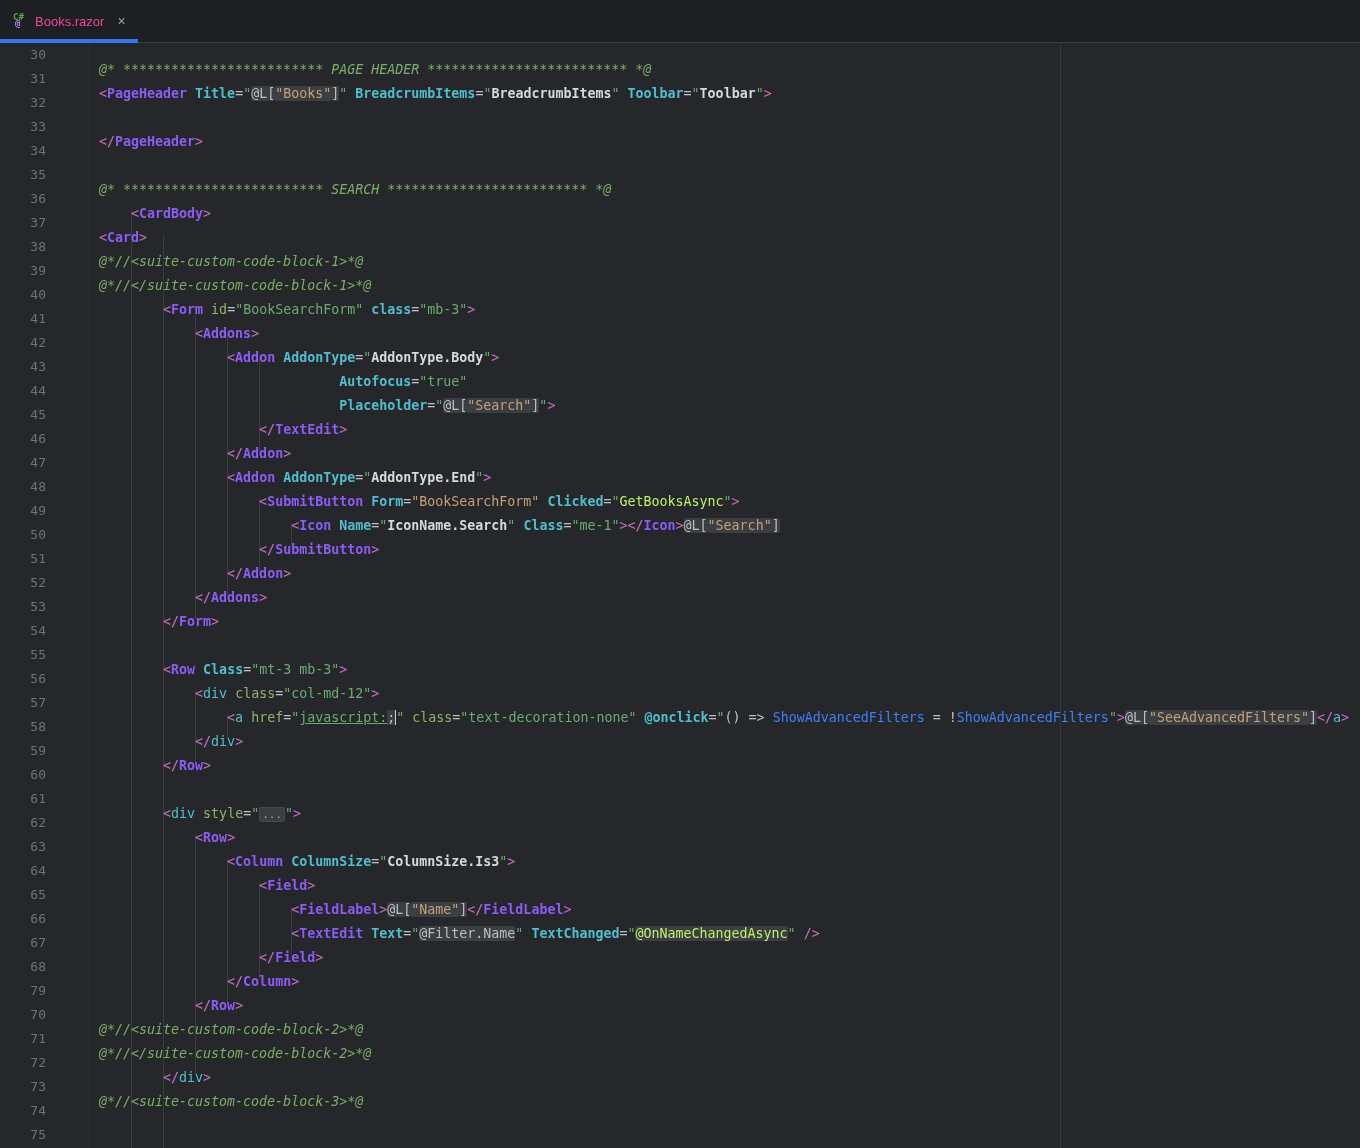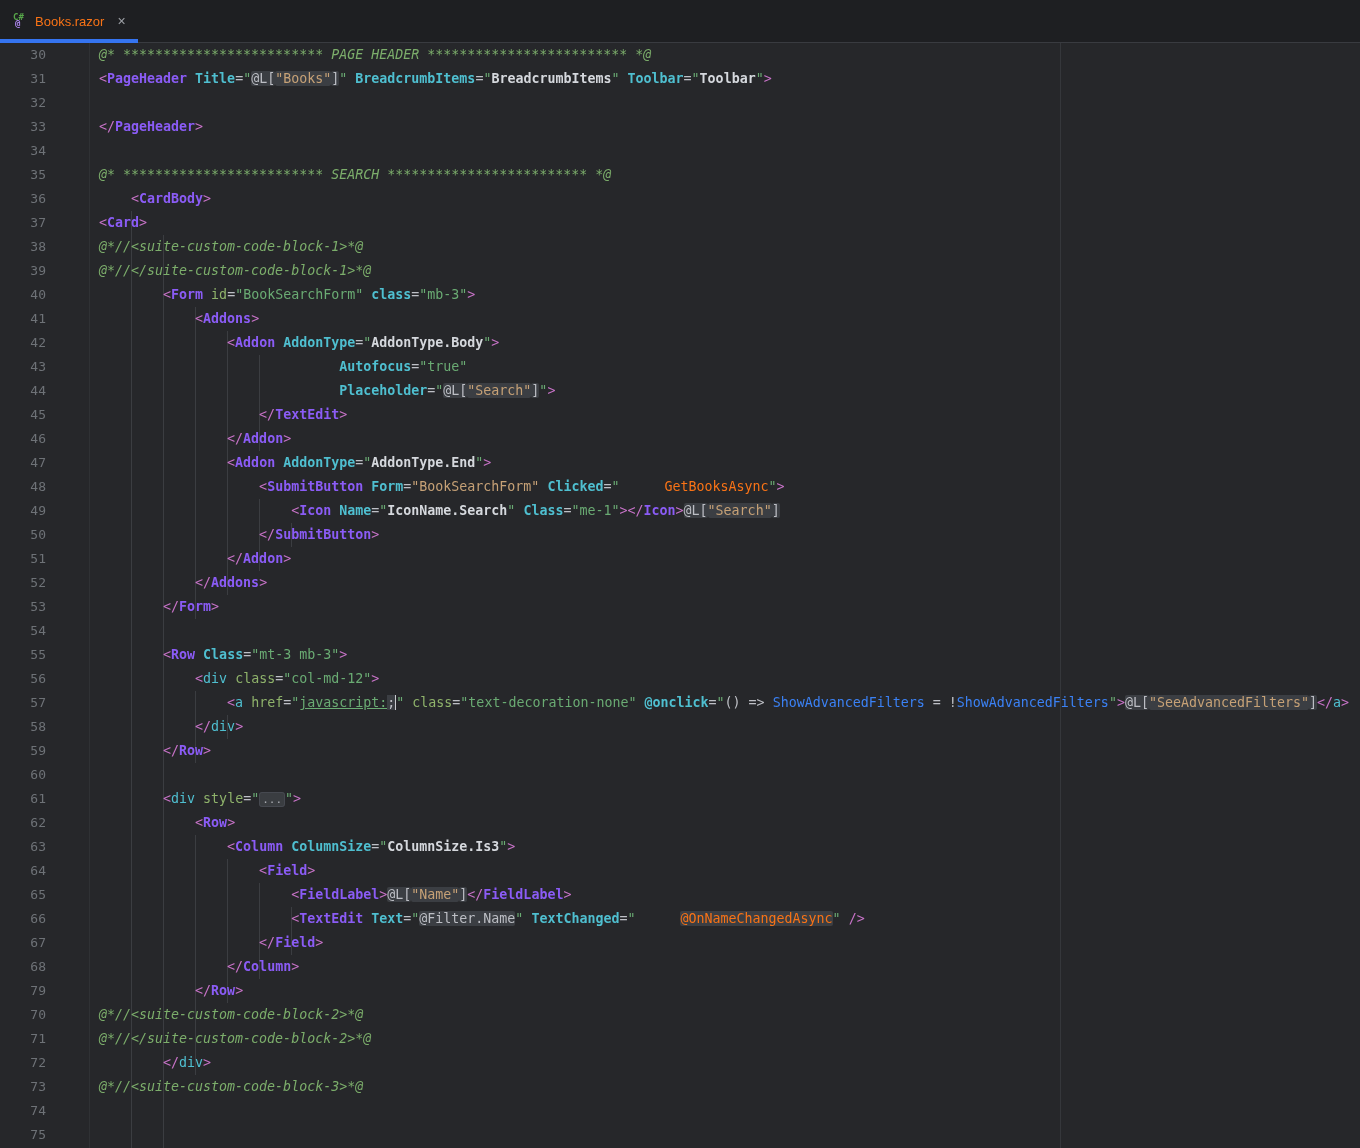--- a/index.html
+++ b/index.html
@@ -11,52 +11,52 @@
   
   #tabbar{
     position:absolute;left:0;top:0;width:1360px;height:43px;
     background:#1E1F22;border-bottom:1px solid #393B40;box-sizing:border-box;
   }
   .tab{
     position:absolute;left:0;top:0;height:42px;
     display:flex;align-items:center;padding:0 12px 0 12px;gap:7px;
   }
   .tab-title{
-    font-family:"Liberation Sans",sans-serif;font-size:13px;color:#f97316;
+    font-family:"Liberation Sans",sans-serif;font-size:13px;color:#ec4899;
   }
   .tab-close{
     font-family:"Liberation Sans",sans-serif;font-size:14px;color:#9DA0A6;
     margin-left:6px;cursor:pointer;line-height:1;
   }
   .file-icon{position:relative;width:16px;height:16px;display:inline-block;}
   .fi-cs{position:absolute;left:1px;top:-1px;font-size:9px;font-weight:bold;color:#57A64A;font-family:"DejaVu Sans Mono",monospace;}
   .fi-at{position:absolute;left:3px;top:6px;font-size:9px;font-weight:bold;color:#B189F5;font-family:"DejaVu Sans Mono",monospace;}
   .tab-underline{position:absolute;left:0;top:39px;width:138px;height:4px;background:#3574F0;}
 
   
   #gutter{position:absolute;left:4px;top:43px;width:42px;}
   .ln{height:24px;line-height:24px;font-size:13px;color:#6E7277;text-align:right;}
-  #code{position:absolute;left:99px;top:43px;}
+  #code{position:absolute;left:99px;top:58px;}
   .cl{height:24px;line-height:24px;font-size:13.3px;white-space:pre;color:#BEC0C6;}
   .gutter-sep{position:absolute;left:89px;top:43px;width:1px;height:1105px;background:#2F3134;}
   .margin-line{position:absolute;left:1060px;top:43px;width:1px;height:1105px;background:#35373B;}
   .guide{position:absolute;width:1px;background:#3B3D41;}
 
   
   .cm{color:#7CAE6B;font-style:italic;}
   .br{color:#C873C8;}
   .tg{color:#8b5cf6;font-weight:bold;}
   .tgp{color:#4FBFD0;}
   .at{color:#4FBFD0;font-weight:bold;}
   .ha{color:#8FB36B;}
   .pl{color:#BEC0C6;}
   .st{color:#6AAB73;}
   .cs{color:#C6A176;}
   .id{color:#D5D8DD;font-weight:bold;}
-  .mth{color:#f97316;margin-left:45px;}
+  .mth{color:#bef264;}
   .fld{color:#3b82f6;}
   .lnk{color:#6AAB73;text-decoration:underline;}
   .bx{background:#3B3E43;border-radius:2px;}
   .frw{color:#BCBEC4;}
   .fold{background:#3A3D41;color:#A8ABB0;border:1px solid #464950;border-radius:3px;padding:0 2px;font-size:11px;}
   .smc{color:#BEC0C6;background:#3B3E43;border-right:1px solid #C9CBD0;}
 </style>
 </head>
 <body>
 

